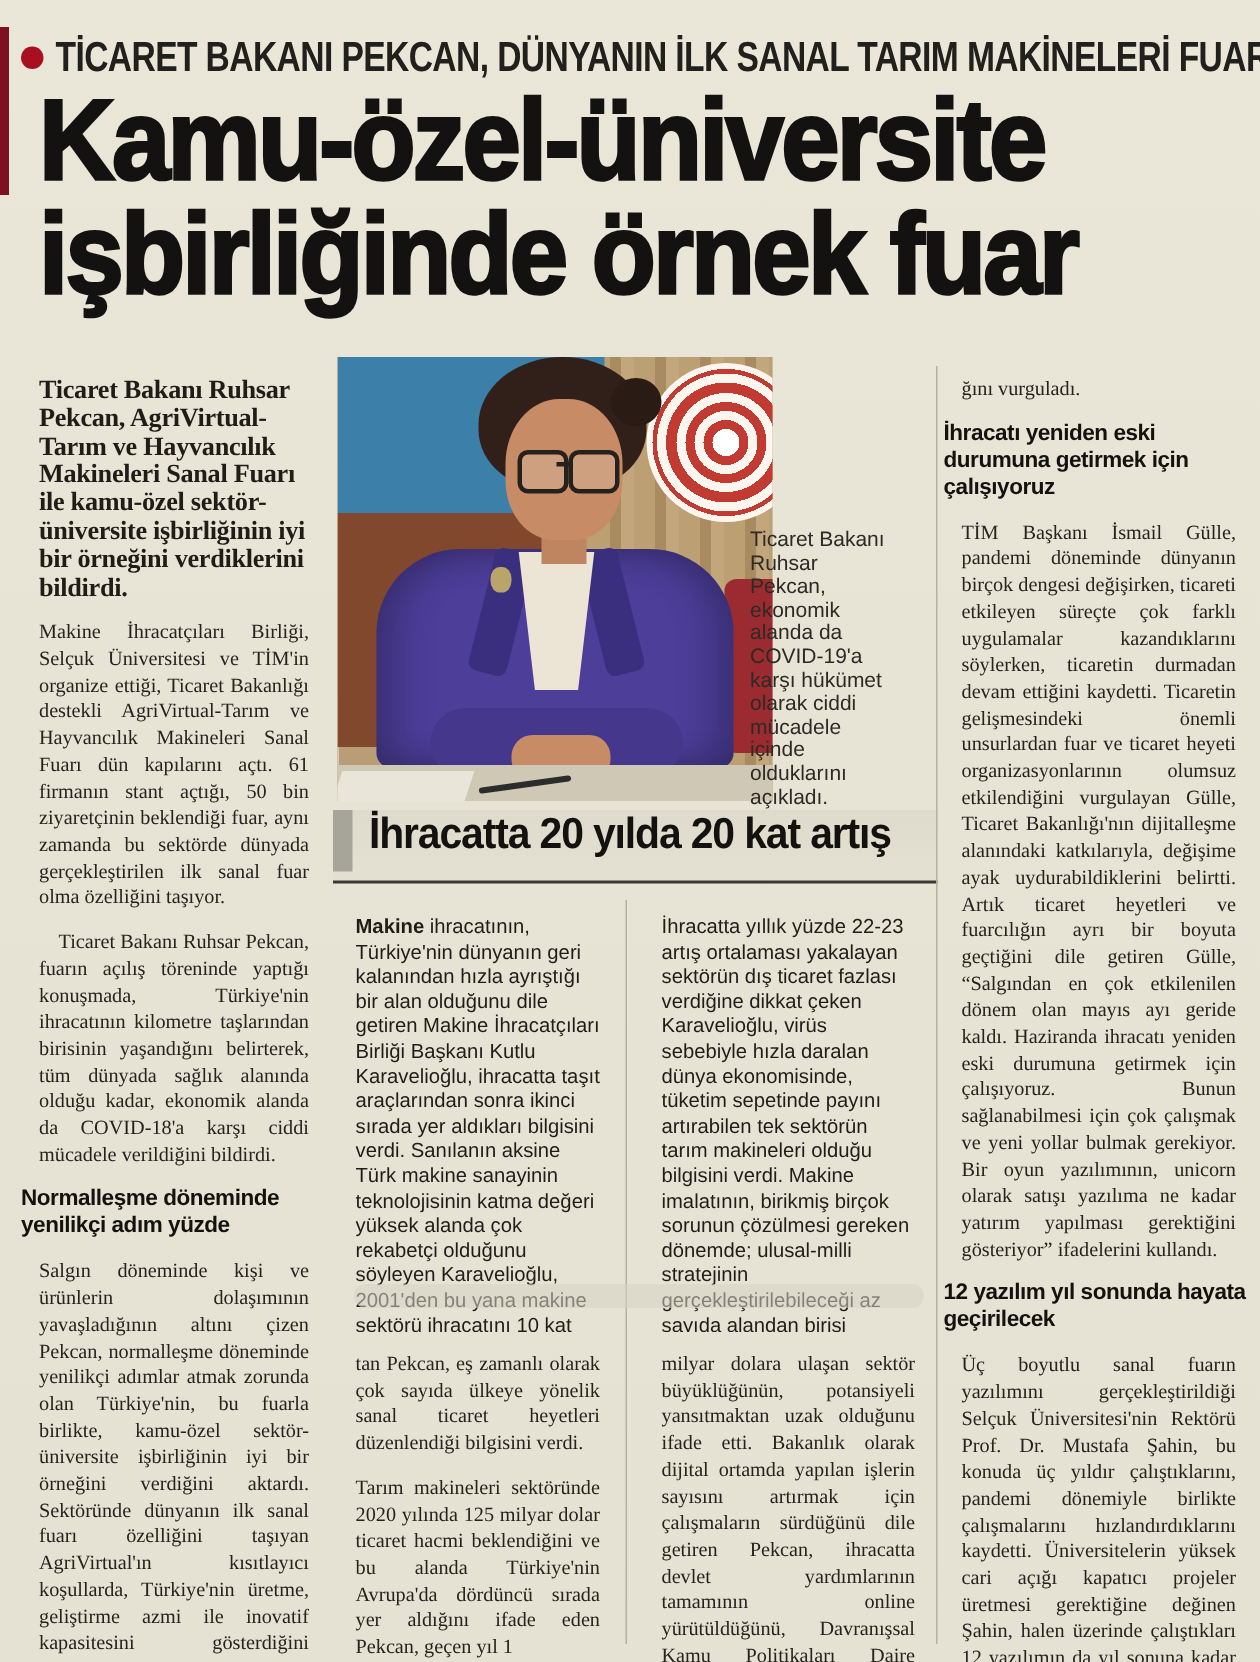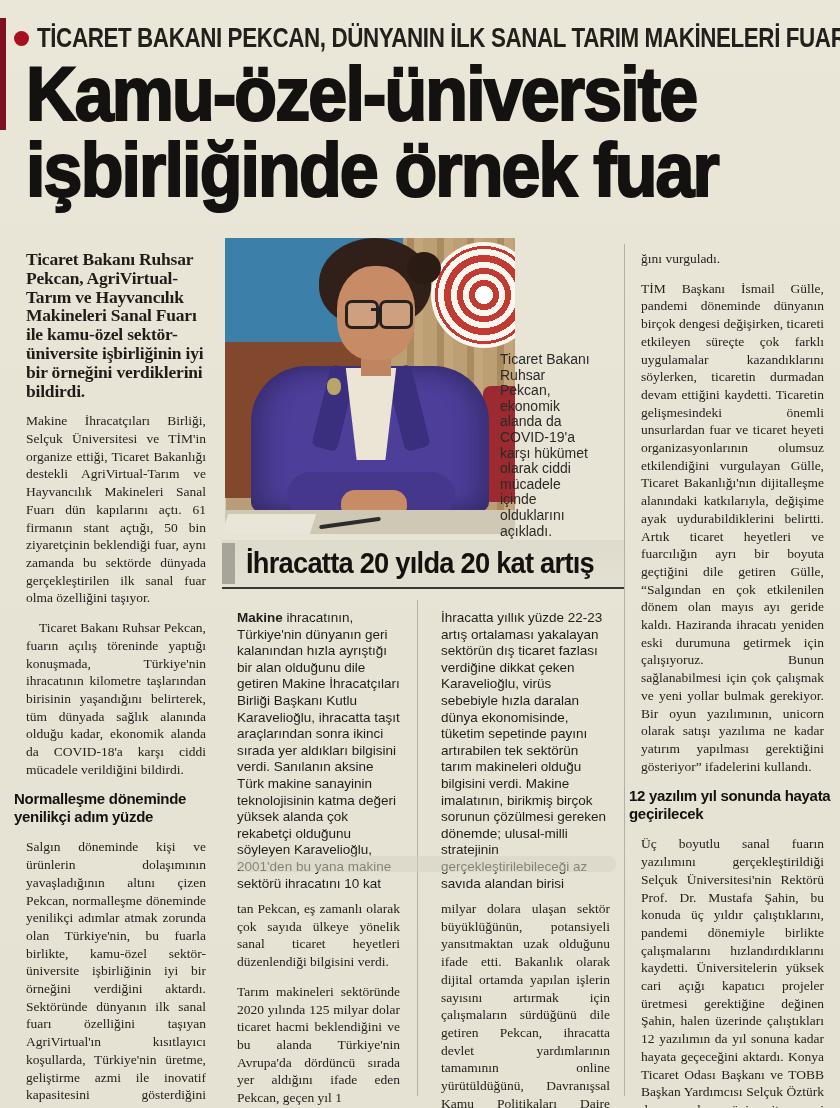--- a/index.html
+++ b/index.html
@@ -41,21 +41,21 @@
   .col1{left:14px;top:238px;width:204px;}
   .col4{left:629px;top:238px;width:207px;}
   .colA{left:225px;top:598px;width:187px;}
   .colB{left:429px;top:598px;width:193px;}
   .vdiv{position:absolute;width:1px;background:#b4b0a2;}
   .vdiv.d1{left:417px;top:600px;height:496px;}
   .vdiv.d2{left:624px;top:244px;height:852px;}
   
   .fb-header{position:absolute;left:222px;top:540px;width:403px;height:47px;
     background:linear-gradient(180deg,#dedbcd 0%,#e4e1d3 100%);
-    border-bottom:2px solid #3a3834;display:flex;align-items:center;}
+    border-bottom:2px solid #3a3834;display:flex;align-items:flex-start;}
   .fb-marker{width:13px;height:41px;background:#a7a49a;margin-right:11px;flex:0 0 auto;}
   .fb-title{font-family:"Liberation Sans", sans-serif;font-weight:700;font-size:29px;color:#14120f;
     display:inline-block;transform:scaleX(.94);transform-origin:0 50%;letter-spacing:-.8px;white-space:nowrap;}
   
   .photo{position:absolute;left:225px;top:238px;width:290px;height:296px;overflow:hidden;
     background:#b99d77;box-shadow:0 0 0 1px #cfccbe inset;}
   .ph{position:absolute;}
   .ph-curtain{left:168px;top:0;width:122px;height:296px;
     background:repeating-linear-gradient(90deg,#bd9f74 0 14px,#aa8b60 14px 21px,#c3a67c 21px 30px);}
   .ph-blue{left:0;top:0;width:178px;height:104px;background:#3c7fa8;}
@@ -145,20 +145,21 @@
     <p class="body">Tarım makineleri sektöründe 2020 yılında 125 milyar dolar ticaret hacmi beklendiğini ve bu alanda Türkiye'nin Avrupa'da dördüncü sırada yer aldığını ifade eden Pekcan, geçen yıl 1</p>
   </div>
 
   <div class="col colB">
     <p class="sans-body fb-text">İhracatta yıllık yüzde 22-23 artış ortalaması yakalayan sektörün dış ticaret fazlası verdiğine dikkat çeken Karavelioğlu, virüs sebebiyle hızla daralan dünya ekonomisinde, tüketim sepetinde payını artırabilen tek sektörün tarım makineleri olduğu bilgisini verdi. Makine imalatının, birikmiş birçok sorunun çözülmesi gereken dönemde; ulusal-milli stratejinin gerçekleştirilebileceği az sayıda alandan birisi olduğunu ifade eden Karavelioğlu, sektörde dijital teknik gelişimin zorunlu olduğunu söyledi.</p>
     <p class="body">milyar dolara ulaşan sektör büyüklüğünün, potansiyeli yansıtmaktan uzak olduğunu ifade etti. Bakanlık olarak dijital ortamda yapılan işlerin sayısını artırmak için çalışmaların sürdüğünü dile getiren Pekcan, ihracatta devlet yardımlarının tamamının online yürütüldüğünü, Davranışsal Kamu Politikaları Daire Başkanlığı ve Akıllı İhracat Platformu'nun blokzincir konusunda çalışmalar yaptı-</p>
   </div>
 
   <div class="col col4">
     <p class="body">ğını vurguladı.</p>
+    <h3 class="subhead">İhracatı yeniden eski durumuna getirmek için çalışıyoruz</h3>
     <p class="body">TİM Başkanı İsmail Gülle, pandemi döneminde dünyanın birçok dengesi değişirken, ticareti etkileyen süreçte çok farklı uygulamalar kazandıklarını söylerken, ticaretin durmadan devam ettiğini kaydetti. Ticaretin gelişmesindeki önemli unsurlardan fuar ve ticaret heyeti organizasyonlarının olumsuz etkilendiğini vurgulayan Gülle, Ticaret Bakanlığı'nın dijitalleşme alanındaki katkılarıyla, değişime ayak uydurabildiklerini belirtti. Artık ticaret heyetleri ve fuarcılığın ayrı bir boyuta geçtiğini dile getiren Gülle, “Salgından en çok etkilenilen dönem olan mayıs ayı geride kaldı. Haziranda ihracatı yeniden eski durumuna getirmek için çalışıyoruz. Bunun sağlanabilmesi için çok çalışmak ve yeni yollar bulmak gerekiyor. Bir oyun yazılımının, unicorn olarak satışı yazılıma ne kadar yatırım yapılması gerektiğini gösteriyor” ifadelerini kullandı.</p>
     <h3 class="subhead">12 yazılım yıl sonunda hayata geçirilecek</h3>
     <p class="body">Üç boyutlu sanal fuarın yazılımını gerçekleştirildiği Selçuk Üniversitesi'nin Rektörü Prof. Dr. Mustafa Şahin, bu konuda üç yıldır çalıştıklarını, pandemi dönemiyle birlikte çalışmalarını hızlandırdıklarını kaydetti. Üniversitelerin yüksek cari açığı kapatıcı projeler üretmesi gerektiğine değinen Şahin, halen üzerinde çalıştıkları 12 yazılımın da yıl sonuna kadar hayata geçeceğini aktardı. Konya Ticaret Odası Başkanı ve TOBB Başkan Yardımcısı Selçuk Öztürk da kamu-üniversite-sanayi işbirliğinin güzel bir örneğini teşkil eden söz konusu fuarı çok önemsediklerini söyledi.</p>
   </div>
 
   <div class="vdiv d1"></div>
   <div class="vdiv d2"></div>
   <div class="bleed"></div>
 
 </div>

